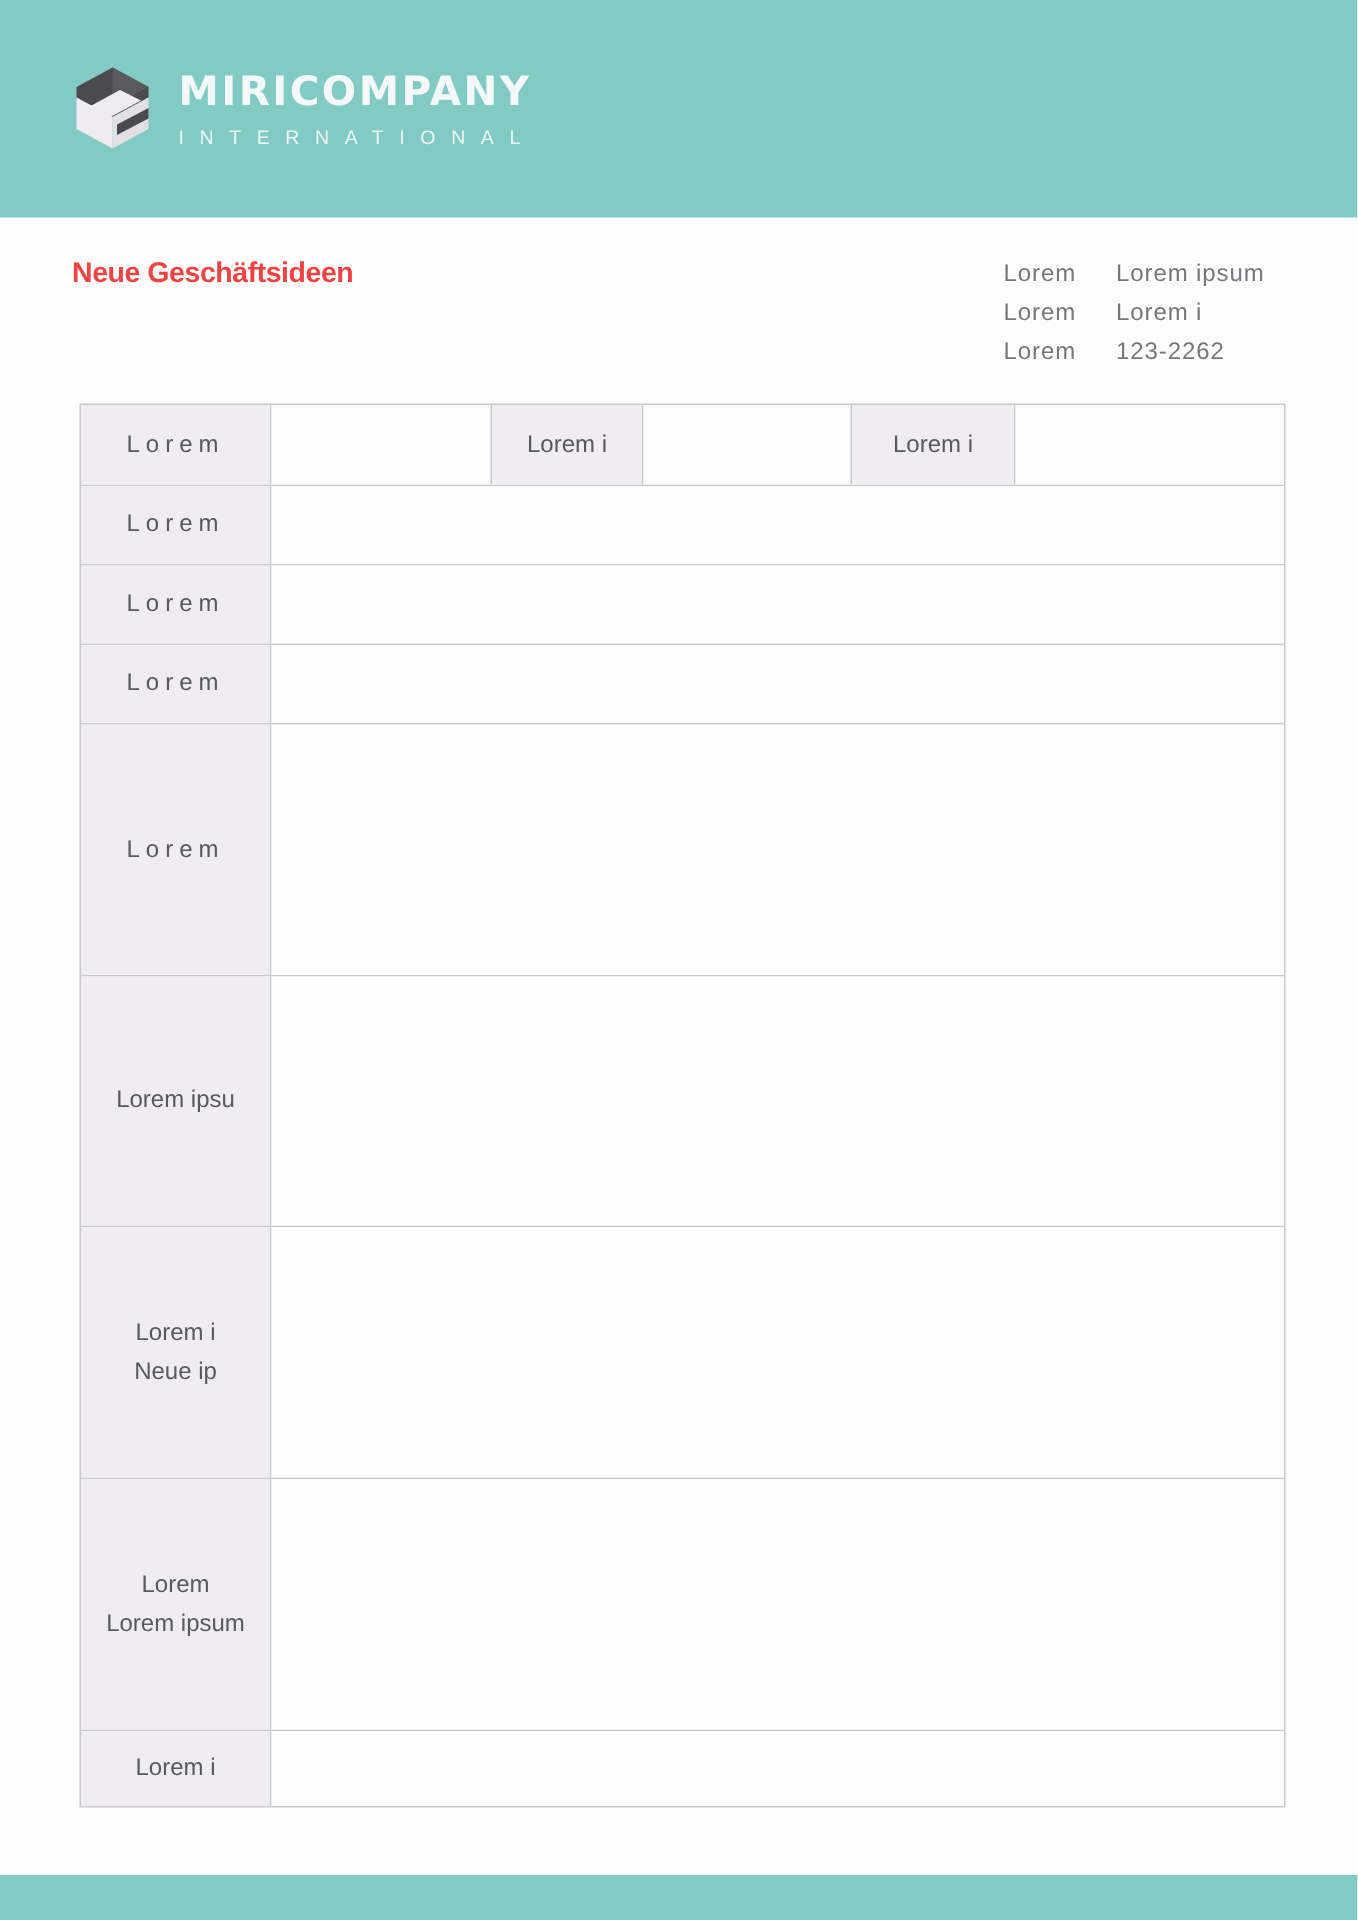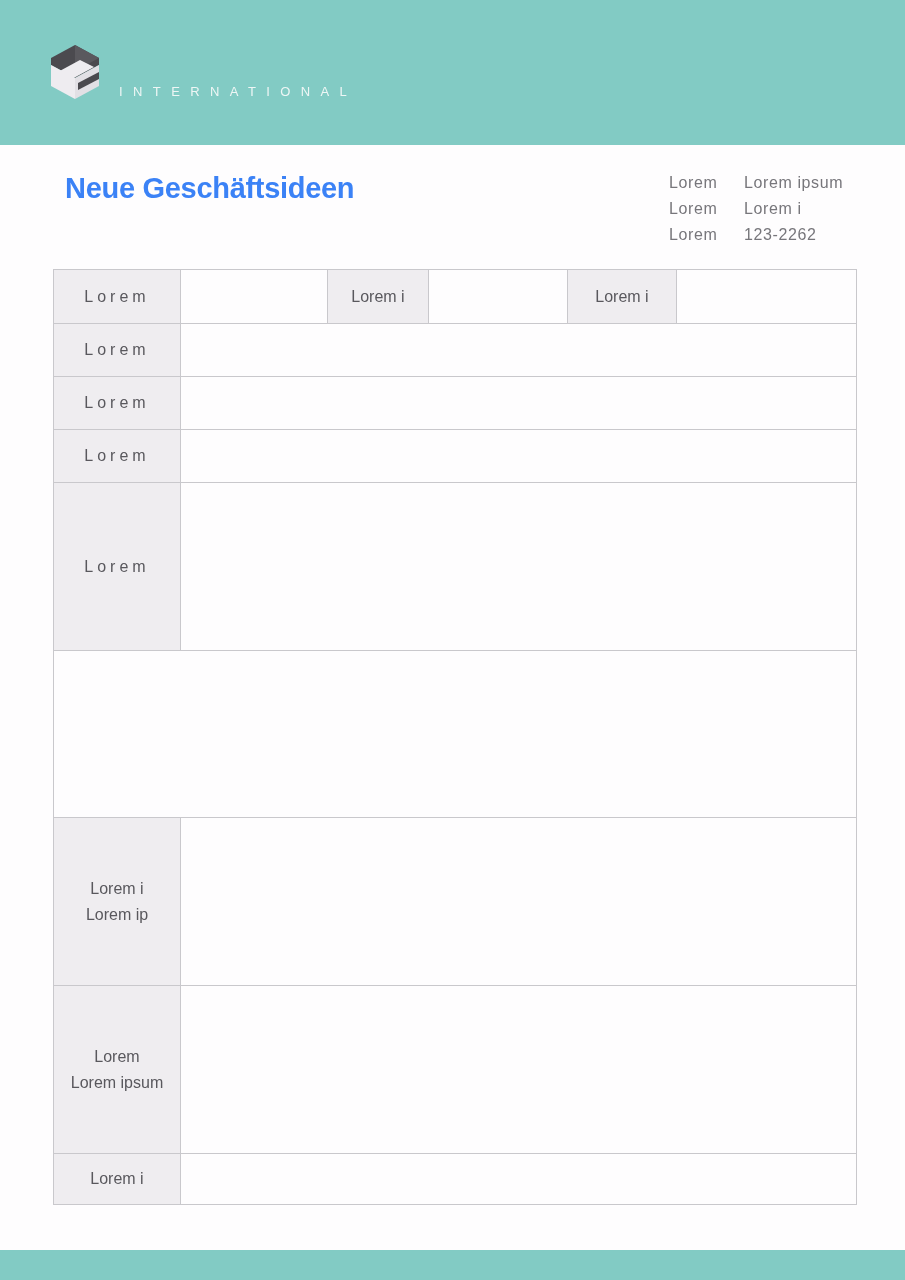--- a/index.html
+++ b/index.html
@@ -2,21 +2,21 @@
 <html><head>
 <meta charset="utf-8">
 <style>
   * { box-sizing: border-box; margin: 0; padding: 0; }
   html, body { width: 905px; height: 1280px; background: #fefdfe; overflow: hidden; }
   body { position: relative; font-family: "Liberation Sans", sans-serif; }
   .header { position: absolute; left: 0; top: 0; width: 905px; height: 145px; background: #82cbc4; }
   .logo-icon { position: absolute; left: 48px; top: 43px; width: 54px; height: 58px; }
   .brand-name { position: absolute; left: 119px; top: 46px; font-family: "DejaVu Sans", sans-serif; font-weight: bold; font-size: 27px; color: #f4f8f8; letter-spacing: 1.6px; }
   .brand-sub { position: absolute; left: 119px; top: 84px; font-family: Liberation Sans, sans-serif; font-size: 13px; color: #eef6f5; letter-spacing: 10.4px; }
-  .title { position: absolute; left: 65px; top: 172px; font-size: 29px; font-weight: bold; color: #3b82f6; letter-spacing: -0.3px; }
+  .title { position: absolute; left: 48px; top: 172px; font-size: 19px; font-weight: bold; color: #ef4444; letter-spacing: -0.3px; }
   .meta { position: absolute; left: 669px; top: 170px; }
   .meta-row { display: flex; height: 26px; align-items: center; font-size: 16px; color: #77767b; letter-spacing: 0.6px; }
   .meta-label { width: 75px; }
   .form { position: absolute; left: 53px; top: 269px; width: 804px; border: 1px solid #c9c8cc; }
   .row { display: flex; border-top: 1px solid #c9c8cc; }
   .row:first-child { border-top: none; }
   .label { width: 127px; flex: none; background: #efedf0; border-right: 1px solid #c9c8cc; display: flex; align-items: center; justify-content: center; text-align: center; font-size: 16px; color: #59585d; line-height: 26px; }
   .label.spaced { letter-spacing: 4px; }
   .value { flex: 1; background: #fefdfe; }
   .cell { background: #fefdfe; border-right: 1px solid #c9c8cc; }
@@ -28,20 +28,21 @@
 
 <div class="header">
   <svg class="logo-icon" viewBox="0 0 54 58">
     <polygon points="27,2 51,15 51,22 27,35 3,22 3,15" fill="#4b4a4f"></polygon>
     <polygon points="27,2 51,15 27,28 27,2" fill="#5a595e"></polygon>
     <polygon points="3,22 27,35 27,56 3,43" fill="#eeecf0"></polygon>
     <polygon points="27,35 51,22 51,43 27,56" fill="#e2e0e5"></polygon>
     <polygon points="8,30 32,17 46,24 22,37" fill="#eeecf0"></polygon>
     <polygon points="30,40 51,29 51,36 30,47" fill="#4b4a4f"></polygon>
   </svg>
+  <div class="brand-name">MIRICOMPANY</div>
   <div class="brand-sub">INTERNATIONAL</div>
 </div>
 
 <div class="title">Neue Geschäftsideen</div>
 
 <div class="meta">
   <div class="meta-row">
     <span class="meta-label">Lorem</span>
     <span>Lorem ipsum</span>
   </div>
@@ -74,27 +75,28 @@
   </div>
   <div class="row" style="height:53px">
     <div class="label spaced">Lorem</div>
     <div class="value"></div>
   </div>
   <div class="row" style="height:168px">
     <div class="label spaced">Lorem</div>
     <div class="value"></div>
   </div>
   <div class="row" style="height:167px">
+    <div class="label">Lorem ipsu</div>
     <div class="value"></div>
   </div>
   <div class="row" style="height:168px">
     <div class="label">
       <div>
         <div>Lorem i</div>
-        <div>Lorem ip</div>
+        <div>Neue ip</div>
       </div>
     </div>
     <div class="value"></div>
   </div>
   <div class="row" style="height:168px">
     <div class="label">
       <div>
         <div>Lorem</div>
         <div>Lorem ipsum</div>
       </div>

